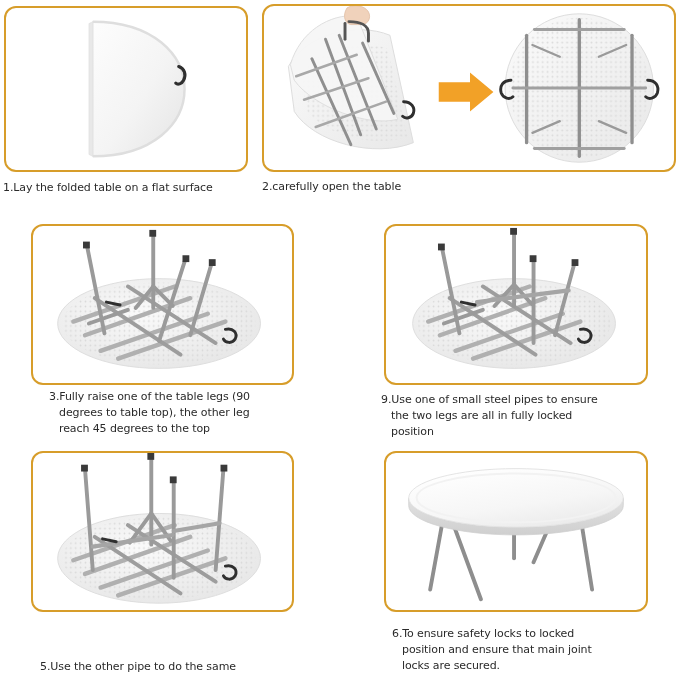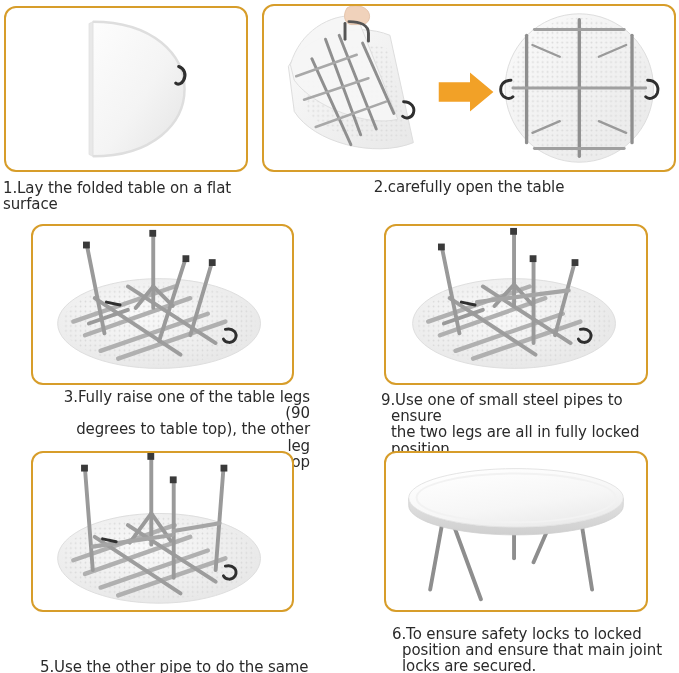--- a/index.html
+++ b/index.html
@@ -21,42 +21,42 @@
     border: 2px solid #d79d2a;
     border-radius: 12px;
     background: #ffffff;
     overflow: hidden;
   }
   .panel svg { display: block; width: 100%; height: 100%; }
 
   .caption {
     position: absolute;
     color: #2a2a2a;
-    font-size: 15px;
+    font-size: 11px;
     line-height: 16.2px;
     white-space: pre-line;
     letter-spacing: -0.1px;
   }
-  .caption.center { text-align: center; }
+  .caption.center { text-align: left; }
   .caption.hang {
     text-indent: -10px;
     padding-left: 10px;
   }
 
   
   #p1 { left: 4px;   top: 6px;   width: 244px; height: 166px; }
   #p2 { left: 262px; top: 4px;   width: 414px; height: 168px; }
   #p3 { left: 31px;  top: 224px; width: 263px; height: 161px; }
   #p4 { left: 384px; top: 224px; width: 264px; height: 161px; }
   #p5 { left: 31px;  top: 451px; width: 263px; height: 161px; }
   #p6 { left: 384px; top: 451px; width: 264px; height: 161px; }
 
   #c1 { left: 3px;   top: 180px; width: 250px; }
   #c2 { left: 262px; top: 179px; width: 414px; }
-  #c3 { left: 40px;  top: 389px; width: 260px; text-align: right; }
+  #c3 { left: 49px;  top: 389px; width: 260px; }
   #c4 { left: 381px; top: 392px; width: 268px; }
   #c5 { left: 40px;  top: 659px; width: 260px; }
   #c6 { left: 392px; top: 626px; width: 268px; }
 </style>
 </head>
 <body>
 
 <div class="panel" id="p1">
   <svg viewBox="0 0 244 166">
     <defs>

